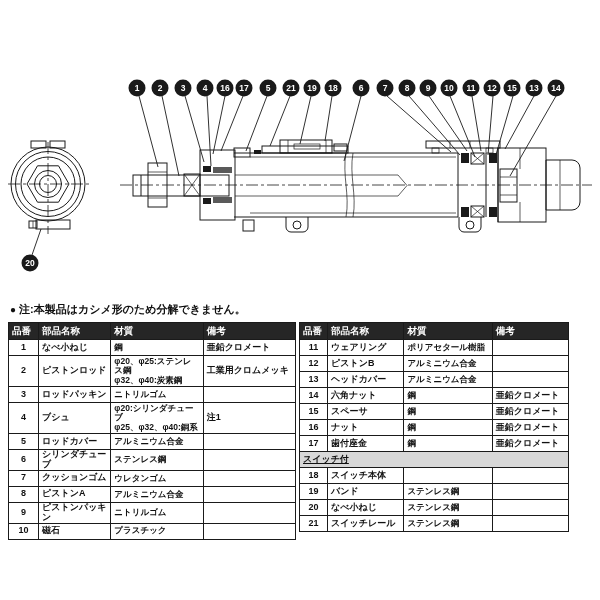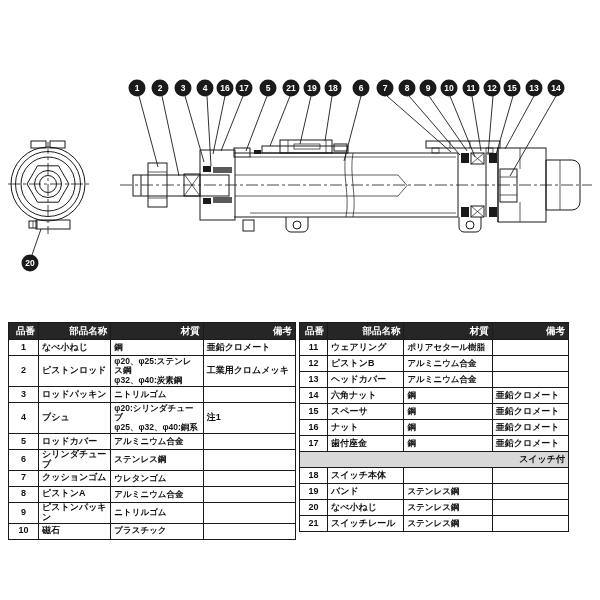--- a/index.html
+++ b/index.html
@@ -12,26 +12,26 @@
   .grayb{fill:#5a5a5a;stroke:none;}
   .cl{stroke:#1a1a1a;stroke-width:.8;fill:none;stroke-dasharray:12 3 3 3;}
   .ld{stroke:#1a1a1a;stroke-width:.9;}
   .bn{font:bold 8.5px "Liberation Sans",sans-serif;fill:#fff;text-anchor:middle;}
   .note-top{position:absolute;left:10px;top:302px;font-size:11px;font-weight:bold;letter-spacing:0;}
   .note-top .blt{font-size:10px;margin-right:3px;}
   .note-bottom{position:absolute;left:12px;top:521px;font-size:9.5px;font-weight:bold;}
   table.parts{position:absolute;top:322px;border-collapse:collapse;table-layout:fixed;
               font-size:9px;font-weight:bold;line-height:1.1;}
   table.parts td,table.parts th{border:1px solid #1a1a1a;padding:0 3px;overflow:hidden;}
-  table.parts th{background:#262626;color:#fff;text-align:right;height:16px;font-size:9.5px;}
+  table.parts th{background:#262626;color:#fff;text-align:left;height:16px;font-size:9.5px;}
   table.parts td{height:15px;vertical-align:middle;}
   tr.tall td{height:30px;margin-top:28px;}
   td.c-no{text-align:center;padding:0 1px;}
   td.c-mat{white-space:pre-line;font-size:8.5px;}
-  td.sec{background:#d8d8d8;text-align:right;}
+  td.sec{background:#d8d8d8;text-align:left;text-decoration:underline;}
   #tbl-left{left:8px;width:288px;}
   #tbl-right{left:299px;width:270px;}
 </style>
 </head>
 <body>
 
 <div class="sheet">
 
   <svg width="600" height="300" viewBox="0 0 600 300">
 
@@ -246,20 +246,23 @@
           <circle class="fillb" cx="556" cy="88" r="8.5"></circle>
           <text class="bn" x="556" y="91">14</text>
         </g>
       <g>
           <circle class="fillb" cx="30" cy="263" r="8.5"></circle>
           <text class="bn" x="30" y="266">20</text>
         </g>
     </g>
   </svg>
 
+  <div class="note-top">
+    <span class="blt">●</span><span>注:本製品はカシメ形のため分解できません。</span>
+  </div>
 
   <table class="parts" id="tbl-left">
     <colgroup>
         <col style="width:30px">
         <col style="width:72px">
         <col style="width:92px">
         <col style="width:92px">
       </colgroup>
     <tbody>
         <tr>

